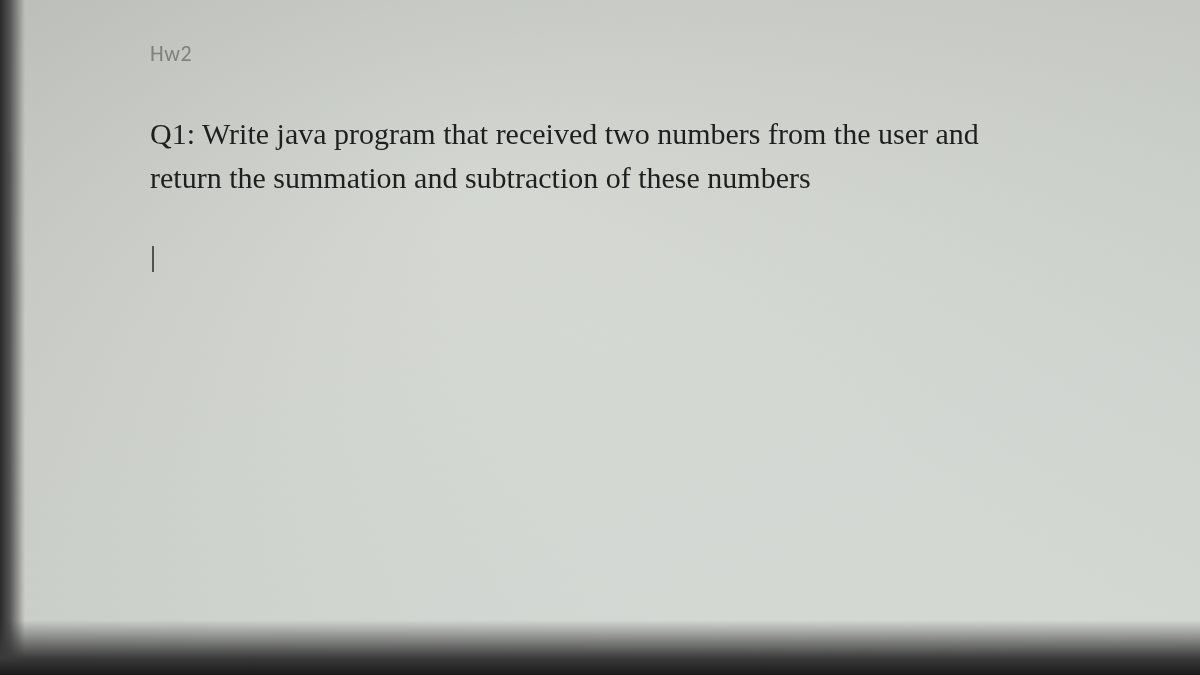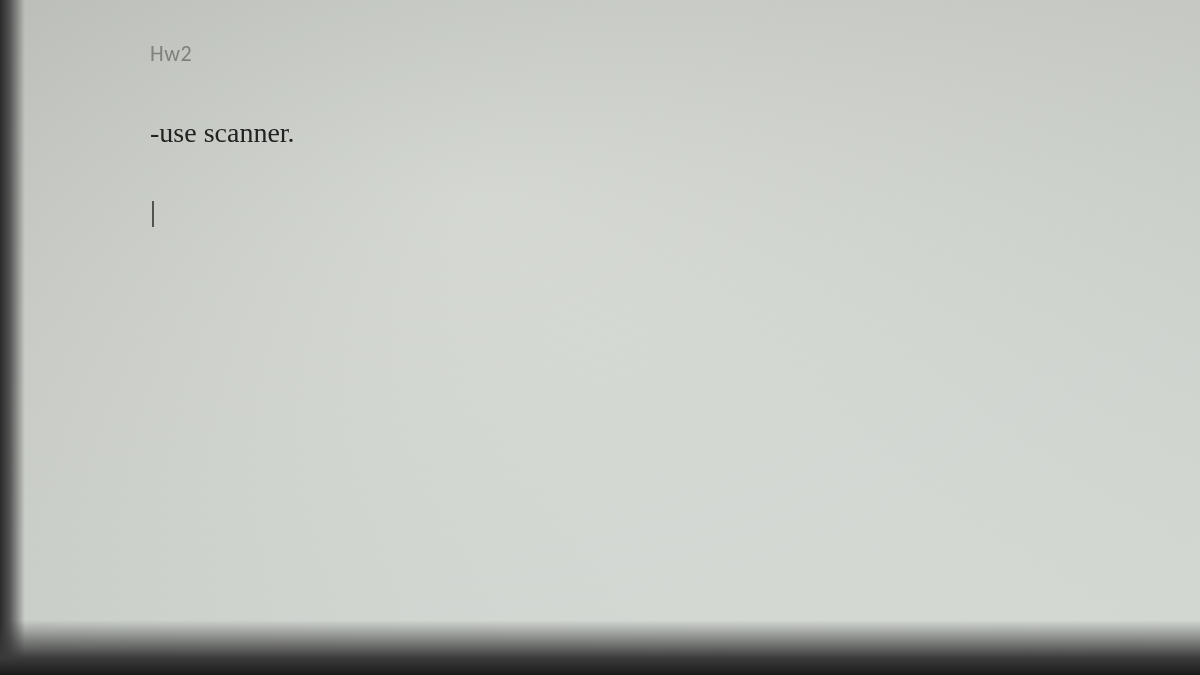--- a/index.html
+++ b/index.html
@@ -65,17 +65,17 @@
       font-size: 30px;
       color: #2a2a2a;
     }
   </style>
 </head>
 <body>
 
 <div class="screen">
   <div class="header-label">Hw2</div>
 
+  <div class="question">Q1: Write java program that received two numbers from the user and return the summation and subtraction of these numbers</div>
 
-  <div class="bullet">-use scanner.</div>
 
   <div class="cursor-line">|</div>
 </div>
 
 </body></html>

